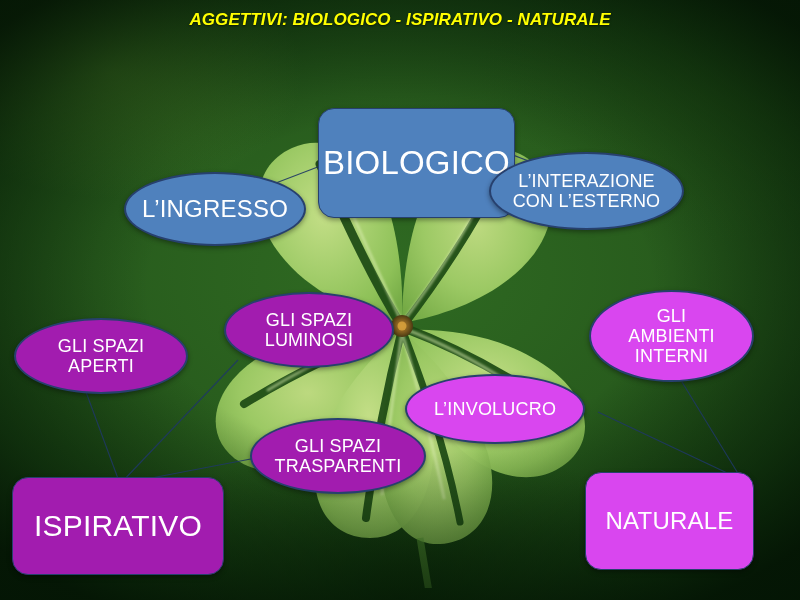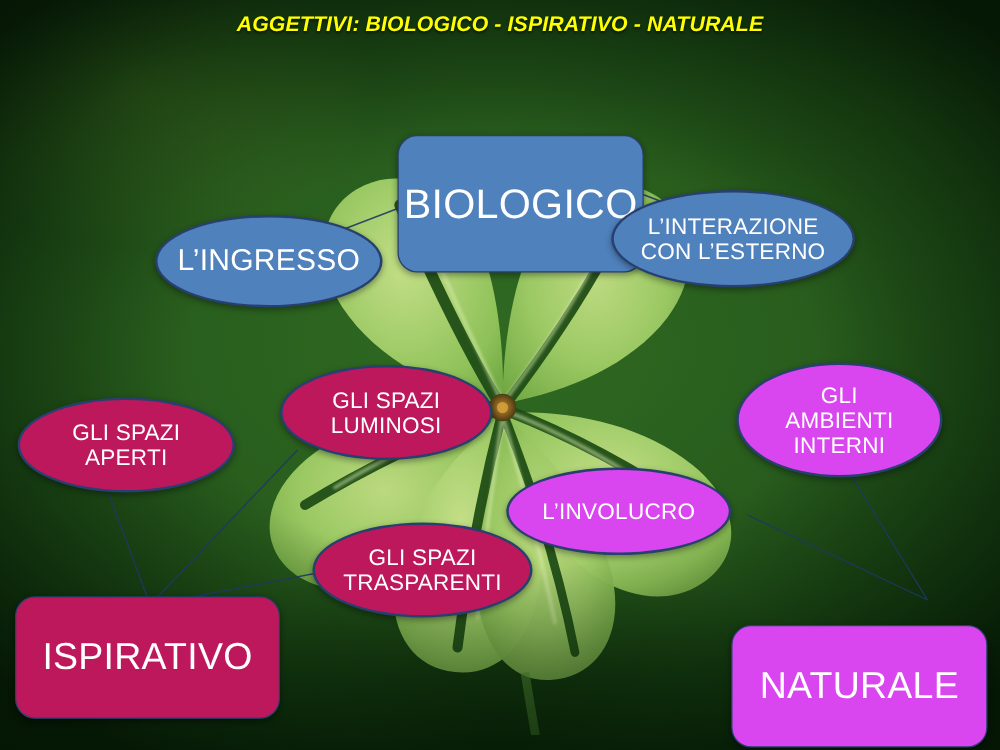--- a/index.html
+++ b/index.html
@@ -77,36 +77,36 @@
     border-radius: 16px;
     border: 1.6px solid #27406e;
     box-shadow: 0 2px 5px rgba(0,0,0,0.38);
   }
   .ellipse {
     border-radius: 50%;
     border: 2px solid #27406e;
     box-shadow: 0 2px 5px rgba(0,0,0,0.38);
   }
   .blue   { background: #4f81bd; }
-  .red    { background: #be185d; }
+  .red    { background: #a21caf; }
   .orange { background: #d946ef; }
 
   
   #node-biologico {
     left: 318px; top: 60px; width: 197px; height: 110px;
     font-size: 33px;
     margin-top: 48px;
   }
   #node-ispirativo {
     left: 12px; top: 477px; width: 212px; height: 98px;
     font-size: 30px;
   }
   #node-naturale {
-    left: 585px; top: 500px; width: 205px; height: 98px;
-    font-size: 30px;
+    left: 585px; top: 472px; width: 169px; height: 98px;
+    font-size: 24px;
   }
   #node-ingresso {
     left: 124px; top: 172px; width: 182px; height: 74px;
     font-size: 24px;
   }
   #node-interazione {
     left: 489px; top: 152px; width: 195px; height: 78px;
     font-size: 18px;
   }
   #node-spazi-aperti {

